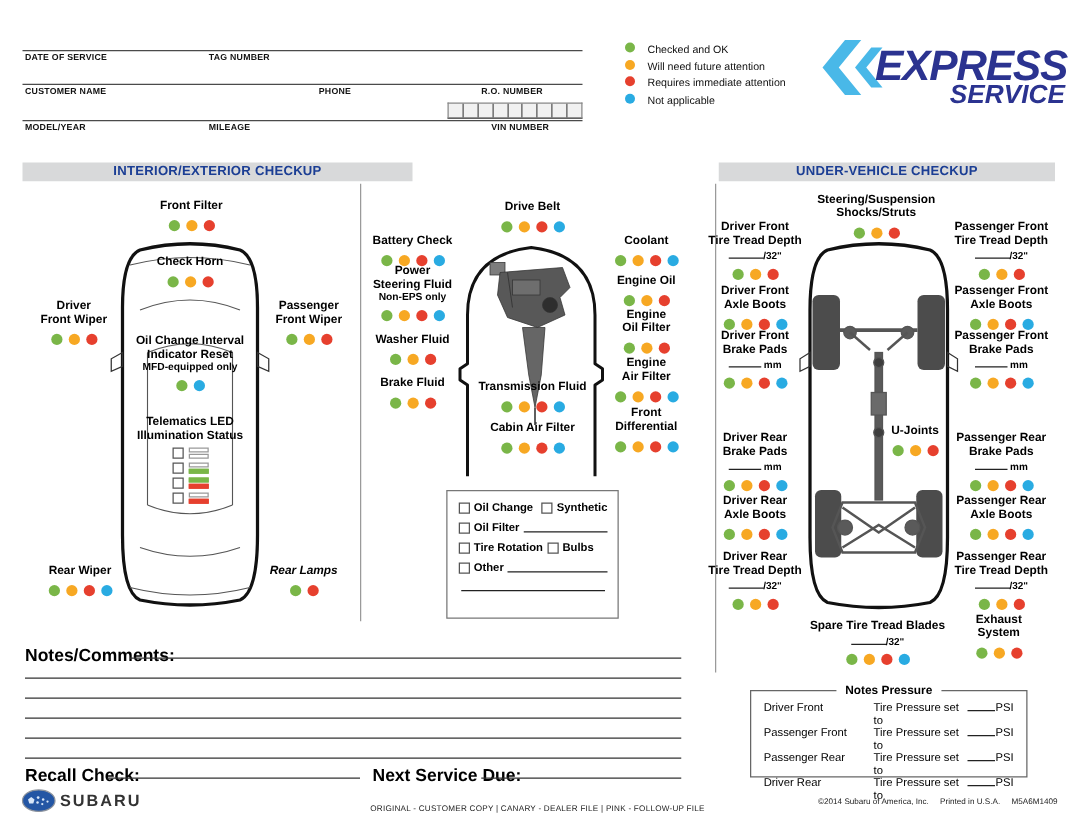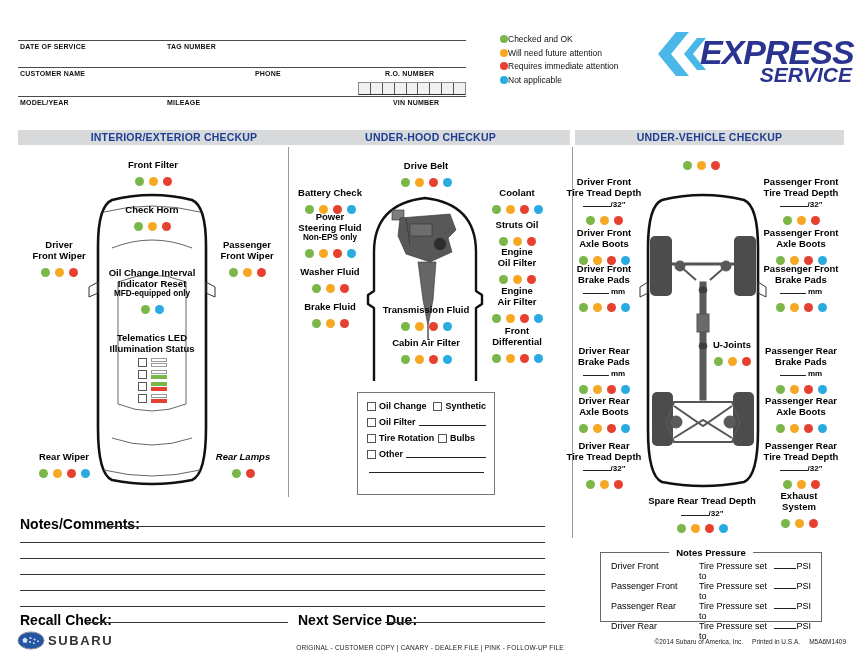--- a/index.html
+++ b/index.html
@@ -13,21 +13,21 @@
            font-size:10.5px;text-align:center;line-height:15px;letter-spacing:.2px;}
   .item{position:absolute;text-align:center;color:#000;}
   .item-label{font-size:9.5px;font-weight:bold;line-height:1.12;white-space:pre-line;}
   .item-sub{font-size:8.2px;font-weight:bold;line-height:1.15;}
   .dots{margin-top:2px;line-height:1;}
   .dot{display:inline-block;width:9px;height:9px;border-radius:50%;margin:0 2.5px;vertical-align:middle;}
   .measure{font-size:8px;font-weight:bold;margin-top:1px;}
   .wline{display:inline-block;border-bottom:1px solid #222;height:7px;vertical-align:baseline;}
   .cb{display:inline-block;width:7px;height:7px;border:1px solid #555;background:#fff;flex:none;}
   .legend{position:absolute;left:500px;top:34px;}
-  .legend-row{display:flex;align-items:center;gap:0;margin-bottom:3.5px;}
+  .legend-row{display:flex;gap:10px;margin-bottom:3.5px;}
   .legend-row .dot{width:8px;height:8px;margin:0;}
   .legend-label{font-size:8.5px;color:#111;}
   .led-row{display:flex;align-items:center;justify-content:center;gap:4px;margin:2px 0 3px;}
   .led-stack{display:inline-flex;flex-direction:column;gap:1px;}
   .led{width:16px;height:4px;box-sizing:border-box;border:1px solid #999;}
   .led-off{background:#fff;}
   .vinbox{position:absolute;left:358px;top:82px;width:108px;height:13px;display:flex;
           border:1px solid #8a8a8a;border-bottom:1.4px solid #333;background:#f1f1f1;box-sizing:border-box;}
   .vin-cell{flex:1;border-right:1px solid #555;}
   .vin-cell:last-child{border-right:none;}
@@ -102,21 +102,20 @@
   <div class="abs" style="left:656px;top:24px;">
     <svg width="200" height="60" viewBox="0 0 200 60">
       <polygon points="20,8 33,8 15,30 33,52 20,52 2,30" fill="#49B8E8"></polygon>
       <polygon points="41,14 50,14 37,30 50,46 41,46 28,30" fill="#49B8E8"></polygon>
       <text x="44" y="40" font-size="34" font-weight="bold" font-style="italic" letter-spacing="-1" fill="#2B3390">EXPRESS</text>
       <text x="196" y="58" text-anchor="end" font-size="21" font-weight="bold" font-style="italic" fill="#2B3390">SERVICE</text>
     </svg>
   </div>
 
   <div class="colhead" style="left:18px;top:130px;width:312px;">INTERIOR/EXTERIOR CHECKUP</div>
-  <div class="colhead" style="left:291px;top:130px;width:279px;">UNDER-HOOD CHECKUP</div>
   <div class="colhead" style="left:575px;top:130px;width:269px;">UNDER-VEHICLE CHECKUP</div>
   <div class="vline" style="left:288px;top:147px;height:350px;"></div>
   <div class="vline" style="left:572px;top:147px;height:391px;"></div>
 
   <svg class="abs" style="left:88px;top:186px;" width="128" height="304" viewBox="0 0 128 304">
     <path d="M24,14 Q64,4 104,14 Q118,20 118,60 L118,242 Q118,288 104,294 Q64,302 24,294 Q10,288 10,242 L10,60 Q10,20 24,14 Z" fill="none" stroke="#111" stroke-width="2.6"></path>
     <polygon points="10,96 1,101 1,111 10,107" fill="none" stroke="#333" stroke-width="1"></polygon>
     <polygon points="118,96 127,101 127,111 118,107" fill="none" stroke="#333" stroke-width="1"></polygon>
     <path d="M16,26 Q64,14 112,26" fill="none" stroke="#555" stroke-width="0.9"></path>
     <path d="M24,62 Q64,46 104,62" fill="none" stroke="#555" stroke-width="0.9"></path>
@@ -228,21 +227,21 @@
   </div>
   <div class="item" style="left:292px;top:302px;width:76px;">
     <div class="item-label">Brake Fluid</div>
     <div class="dots"><span class="dot" style="background: rgb(122, 182, 72);"></span><span class="dot" style="background: rgb(247, 168, 35);"></span><span class="dot" style="background: rgb(230, 64, 46);"></span></div>
   </div>
   <div class="item" style="left:478px;top:188px;width:78px;">
     <div class="item-label">Coolant</div>
     <div class="dots"><span class="dot" style="background: rgb(122, 182, 72);"></span><span class="dot" style="background: rgb(247, 168, 35);"></span><span class="dot" style="background: rgb(230, 64, 46);"></span><span class="dot" style="background: rgb(41, 171, 226);"></span></div>
   </div>
   <div class="item" style="left:478px;top:220px;width:78px;">
-    <div class="item-label">Struts Oil</div>
+    <div class="item-label">Engine Oil</div>
     <div class="dots"><span class="dot" style="background: rgb(122, 182, 72);"></span><span class="dot" style="background: rgb(247, 168, 35);"></span><span class="dot" style="background: rgb(230, 64, 46);"></span></div>
   </div>
   <div class="item" style="left:478px;top:247px;width:78px;">
     <div class="item-label">Engine
 Oil Filter</div>
     <div class="dots"><span class="dot" style="background: rgb(122, 182, 72);"></span><span class="dot" style="background: rgb(247, 168, 35);"></span><span class="dot" style="background: rgb(230, 64, 46);"></span></div>
   </div>
   <div class="item" style="left:478px;top:286px;width:78px;">
     <div class="item-label">Engine
 Air Filter</div>
@@ -321,20 +320,22 @@
       <circle cx="67" cy="160" r="4" fill="#3d3d3d"></circle>
       <rect x="61" y="128" width="12" height="18" fill="#6a6a6a"></rect>
       <path d="M38,216 L96,216 L104,236 L96,256 L38,256 L30,236 Z" fill="none" stroke-width="2"></path>
       <path d="M38,220 L67,240 L96,220 M38,252 L67,234 L96,252" fill="none" stroke-width="2"></path>
       <circle cx="40" cy="236" r="6"></circle>
       <circle cx="94" cy="236" r="6"></circle>
     </g>
   </svg>
 
   <div class="item" style="left:646px;top:155px;width:110px;">
+    <div class="item-label">Steering/Suspension
+Shocks/Struts</div>
     <div class="dots"><span class="dot" style="background: rgb(122, 182, 72);"></span><span class="dot" style="background: rgb(247, 168, 35);"></span><span class="dot" style="background: rgb(230, 64, 46);"></span></div>
   </div>
 
   <div class="item" style="left:559px;top:177px;width:90px;">
     <div class="item-label">Driver Front
 Tire Tread Depth</div>
     <div class="measure"><span class="wline" style="width:28px;"></span><span>/32"</span></div>
     <div class="dots"><span class="dot" style="background: rgb(122, 182, 72);"></span><span class="dot" style="background: rgb(247, 168, 35);"></span><span class="dot" style="background: rgb(230, 64, 46);"></span></div>
   </div>
   <div class="item" style="left:756px;top:177px;width:90px;">
@@ -404,21 +405,21 @@
     <div class="dots"><span class="dot" style="background: rgb(122, 182, 72);"></span><span class="dot" style="background: rgb(247, 168, 35);"></span><span class="dot" style="background: rgb(230, 64, 46);"></span></div>
   </div>
   <div class="item" style="left:756px;top:441px;width:90px;">
     <div class="item-label">Passenger Rear
 Tire Tread Depth</div>
     <div class="measure"><span class="wline" style="width:28px;"></span><span>/32"</span></div>
     <div class="dots"><span class="dot" style="background: rgb(122, 182, 72);"></span><span class="dot" style="background: rgb(247, 168, 35);"></span><span class="dot" style="background: rgb(230, 64, 46);"></span></div>
   </div>
 
   <div class="item" style="left:639px;top:496px;width:126px;">
-    <div class="item-label">Spare Rear Tread Depth</div>
+    <div class="item-label">Spare Tire Tread Blades</div>
     <div class="measure"><span class="wline" style="width:28px;"></span><span>/32"</span></div>
     <div class="dots"><span class="dot" style="background: rgb(122, 182, 72);"></span><span class="dot" style="background: rgb(247, 168, 35);"></span><span class="dot" style="background: rgb(230, 64, 46);"></span><span class="dot" style="background: rgb(41, 171, 226);"></span></div>
   </div>
   <div class="item" style="left:768px;top:491px;width:62px;">
     <div class="item-label">Exhaust
 System</div>
     <div class="dots"><span class="dot" style="background: rgb(122, 182, 72);"></span><span class="dot" style="background: rgb(247, 168, 35);"></span><span class="dot" style="background: rgb(230, 64, 46);"></span></div>
   </div>
 
   <div class="blabel" style="left:20px;top:516px;">Notes/Comments:</div>

